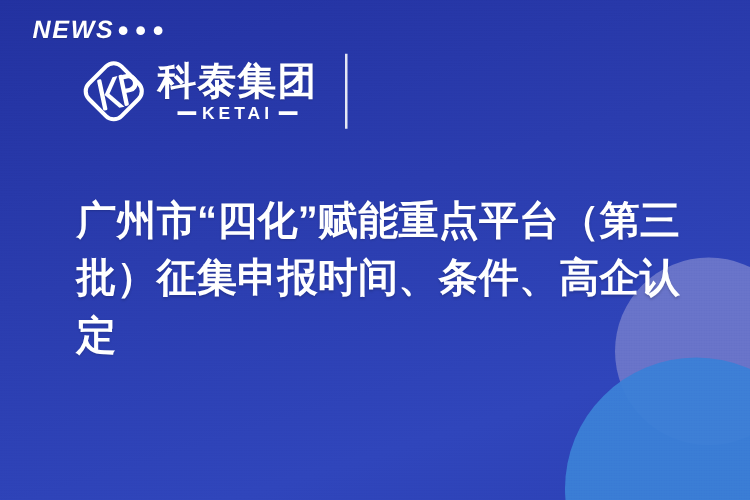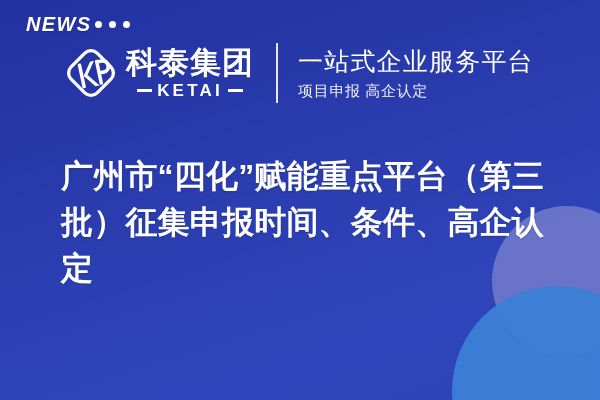--- a/index.html
+++ b/index.html
@@ -82,21 +82,21 @@
     text-shadow:0 1px 1px rgba(0,0,0,.2);
   }
   #brand-en-row{
     display:flex;align-items:center;gap:5px;
     margin-top:2px;
   }
   #brand-en-row .rule{
     display:block;width:15px;height:3px;background:#fff;
   }
   #brand-en{
-    color:#fff;font-size:17px;font-weight:bold;letter-spacing:3.2px;
+    color:#fff;font-size:14px;font-weight:bold;letter-spacing:3.2px;
     line-height:1;
   }
   #brand-divider{
     width:2px; height:60px;
     background:rgba(255,255,255,.88);
     margin-left:22px; margin-right:20px;
     flex:0 0 auto;
   }
   #slogan-block{ display:flex;flex-direction:column;justify-content:center; }
   #slogan-main{
@@ -167,22 +167,18 @@
       <span id="brand-cn">科泰集团</span>
       <span id="brand-en-row">
         <i class="rule"></i>
         <span id="brand-en">KETAI</span>
         <i class="rule"></i>
       </span>
     </span>
 
     <span id="brand-divider"></span>
 
-    <span id="slogan-block">
-      <span id="slogan-main">一站式企业服务平台</span>
-      <span id="slogan-sub">项目申报 高企认定</span>
-    </span>
   </div>
 
   <h1 id="headline">广州市“四化”赋能重点平台（第三批）征集申报时间、条件、高企认定</h1>
 
   <div id="noise"></div>
 </div>
 
 </body></html>

